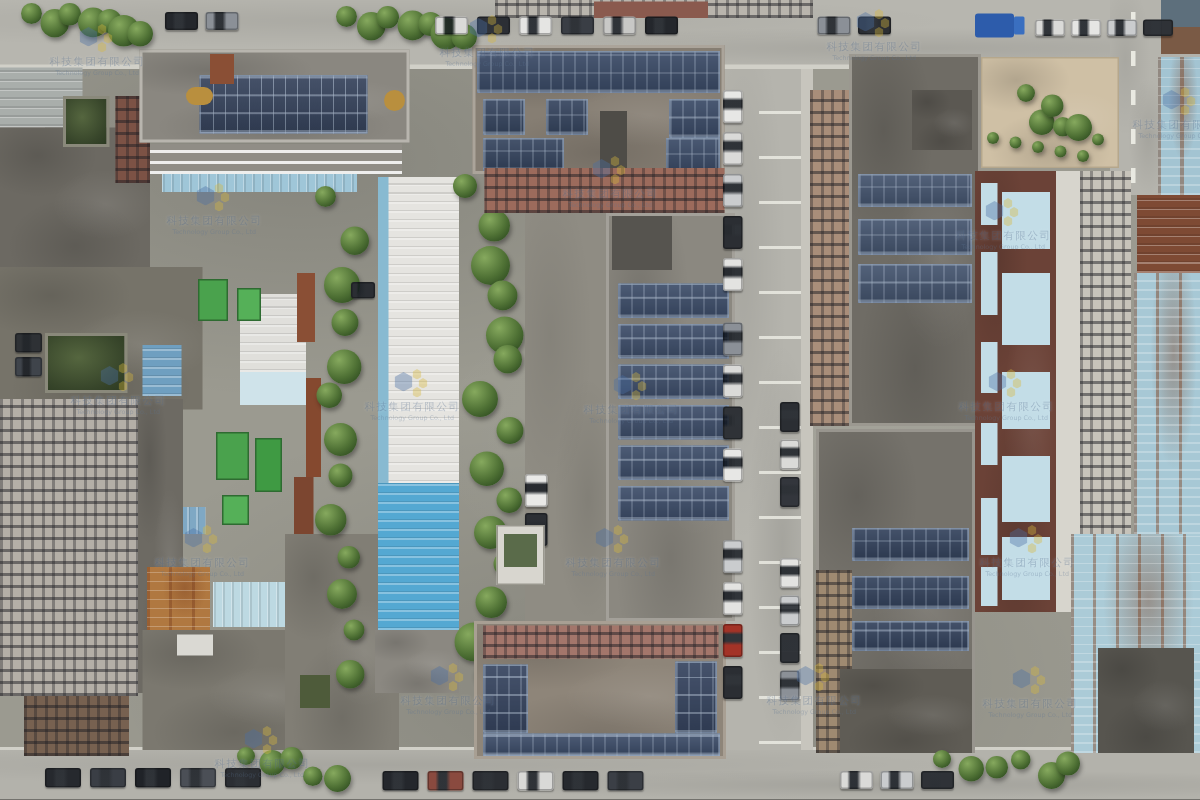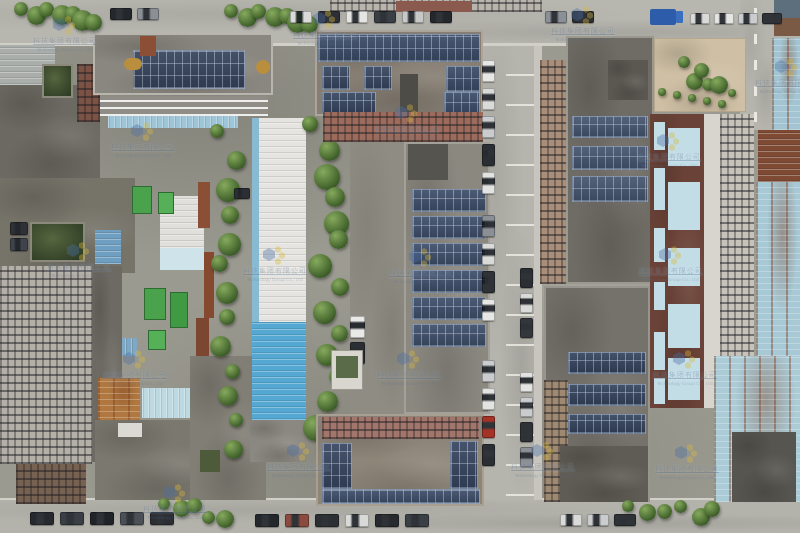--- a/index.html
+++ b/index.html
@@ -39,21 +39,21 @@
     border:2px solid #8a897b;}
   .car{position:absolute;border-radius:2px;box-shadow:inset 0 0 0 1px rgba(0,0,0,.28),0 1px 1px rgba(0,0,0,.3);}
   .tree{position:absolute;border-radius:50%;
     background:radial-gradient(circle at 35% 30%,#86a95e,#4e7034 55%,#314f22 85%);
     box-shadow:1px 2px 3px rgba(0,0,0,.35);}
   .wm{position:absolute;opacity:.38;display:flex;flex-direction:column;align-items:center;
     width:70px;pointer-events:none;z-index:50;}
   .wm-hexrow{position:relative;width:24px;height:20px;}
   .wm-hex{position:absolute;clip-path:polygon(50% 0,100% 25%,100% 75%,50% 100%,0 75%,0 25%);}
   .wm-cn{font-size:7px;letter-spacing:1px;color:rgba(92,115,146,.95);white-space:nowrap;
-    text-shadow:0 0 2px rgba(255,255,255,.6);text-decoration:underline;}
+    text-shadow:0 0 2px rgba(255,255,255,.6);}
   .wm-en{font-size:5px;color:rgba(92,115,146,.85);white-space:nowrap;transform:scale(.85);}
 </style>
 </head>
 <body>
 
 <div id="stage">
     <div class="el t-mottle" style="left: 0px; top: 0px; width: 800px; height: 533px; --c: #9b9a90;"></div>
     <div class="el t-pave" style="left: 0px; top: 0px; width: 800px; height: 46px; --c: #b7b6af;"></div>
     <div class="el t-solid" style="left: 0px; top: 43px; width: 800px; height: 3px; --c: #d1d0c8;"></div>
     <div class="el t-pave" style="left: 0px; top: 500px; width: 800px; height: 33px; --c: #b3b2ab;"></div>

